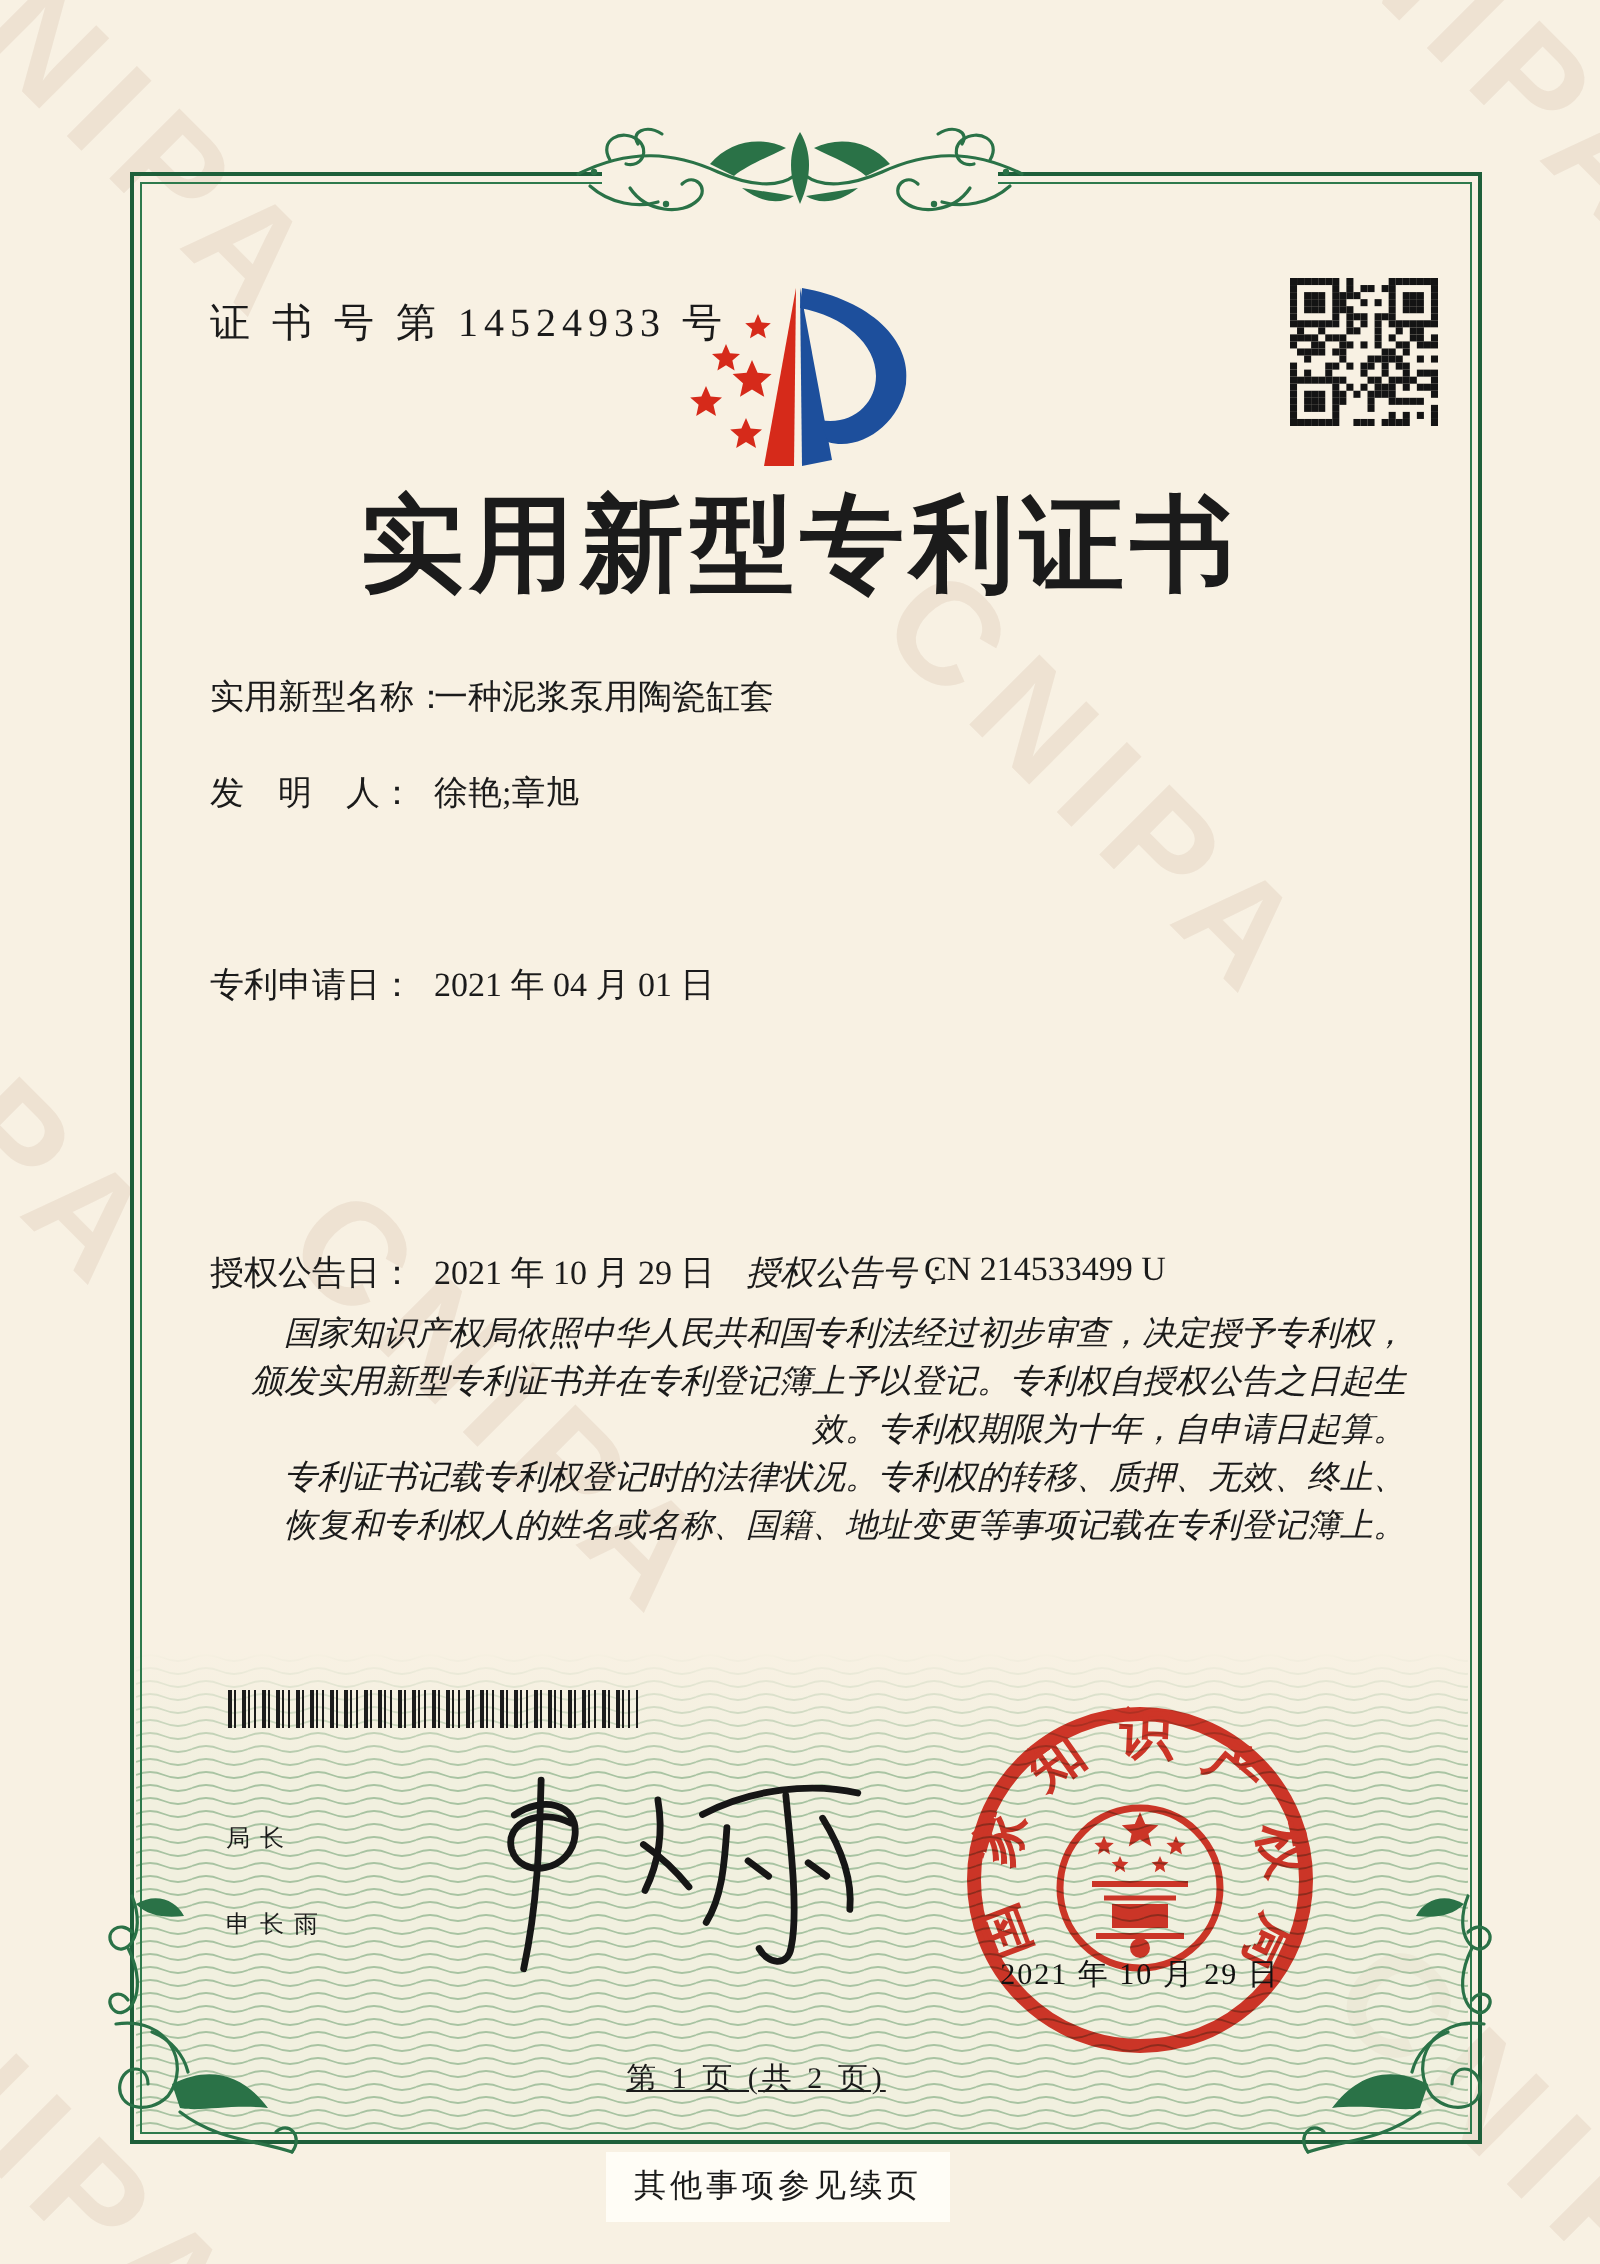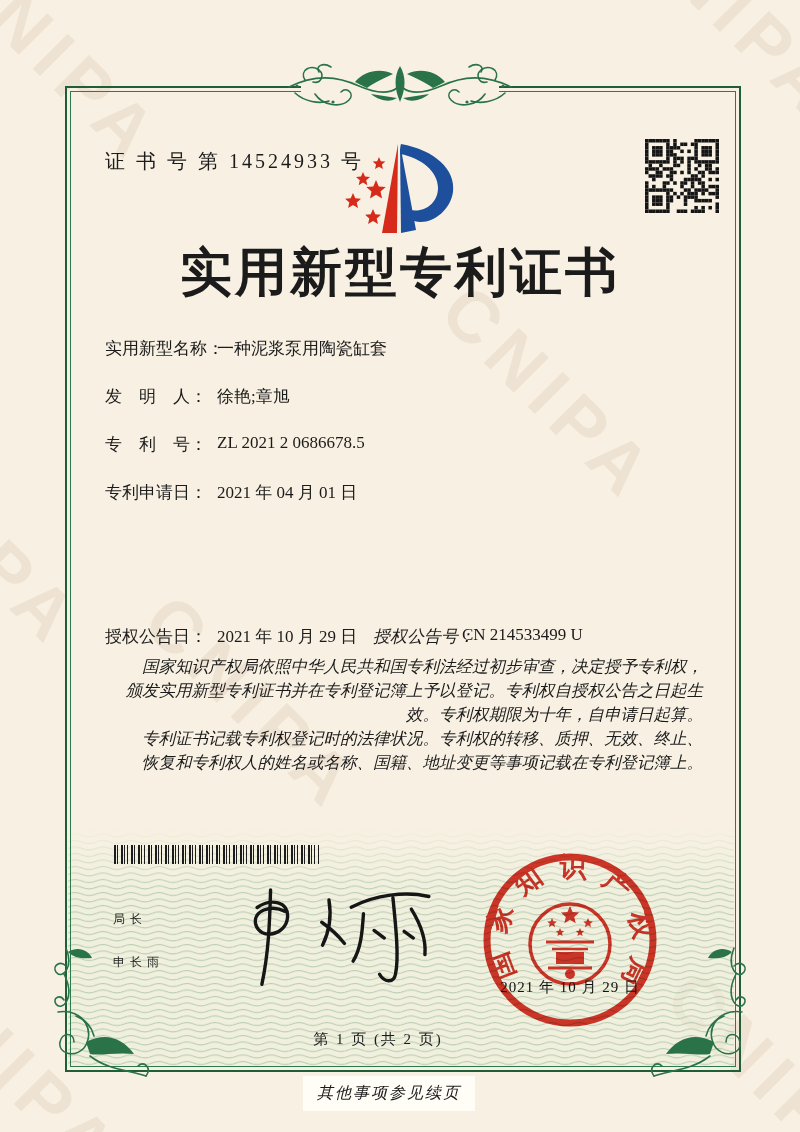--- a/index.html
+++ b/index.html
@@ -34,23 +34,23 @@
       transparent 11px 13px,#1c1c1c 13px 14px,transparent 14px 17px);}
   
   .signer{position:absolute;left:113px;font-size:12px;letter-spacing:5px;z-index:3;
           font-family:"Liberation Sans","DejaVu Sans",sans-serif;font-weight:400;}
   #signature{left:222px;top:870px;z-index:3;}
   
   #seal{left:482px;top:852px;z-index:4;mix-blend-mode:multiply;}
   #sealdate{left:500px;top:978px;width:140px;text-align:center;font-size:15px;
             letter-spacing:1px;z-index:5;color:#111;}
   #pageno{left:278px;top:1030px;width:200px;text-align:center;font-size:15px;
-          letter-spacing:2px;z-index:3;}
+          letter-spacing:2px;z-index:3;text-decoration:underline;}
   #contnote{left:303px;top:1076px;padding:7px 14px;background:#fffdf6;font-size:16px;
-            font-style:italic;letter-spacing:2px;z-index:3;}
+            letter-spacing:2px;z-index:3;}
   svg{display:block;}
 </style>
 </head>
 <body>
 
 <div id="page">
 
   <span class="wm" style="left:-80px;top:14px">CNIPA</span>
   <span class="wm" style="left:600px;top:-30px">CNIPA</span>
   <span class="wm" style="left:415px;top:352px">CNIPA</span>
@@ -367,24 +367,20 @@
   <div id="title" class="abs">实用新型专利证书</div>
 
   <div class="frow" style="top:337px">
     <span class="lab">实用新型名称：</span>
     <span class="val">一种泥浆泵用陶瓷缸套</span>
   </div>
   <div class="frow" style="top:385px">
     <span class="lab">发　明　人：</span>
     <span class="val">徐艳;章旭</span>
   </div>
-  <div class="frow" style="top:433px">
-    <span class="lab">专　利　号：</span>
-    <span class="val">ZL 2021 2 0686678.5</span>
-  </div>
   <div class="frow" style="top:481px">
     <span class="lab">专利申请日：</span>
     <span class="val">2021 年 04 月 01 日</span>
   </div>
   <div class="frow grow" style="top:625px">
     <span class="lab">授权公告日：</span>
     <span class="val">2021 年 10 月 29 日</span>
     <span class="lab2">授权公告号：</span>
     <span class="val2">CN 214533499 U</span>
   </div>

